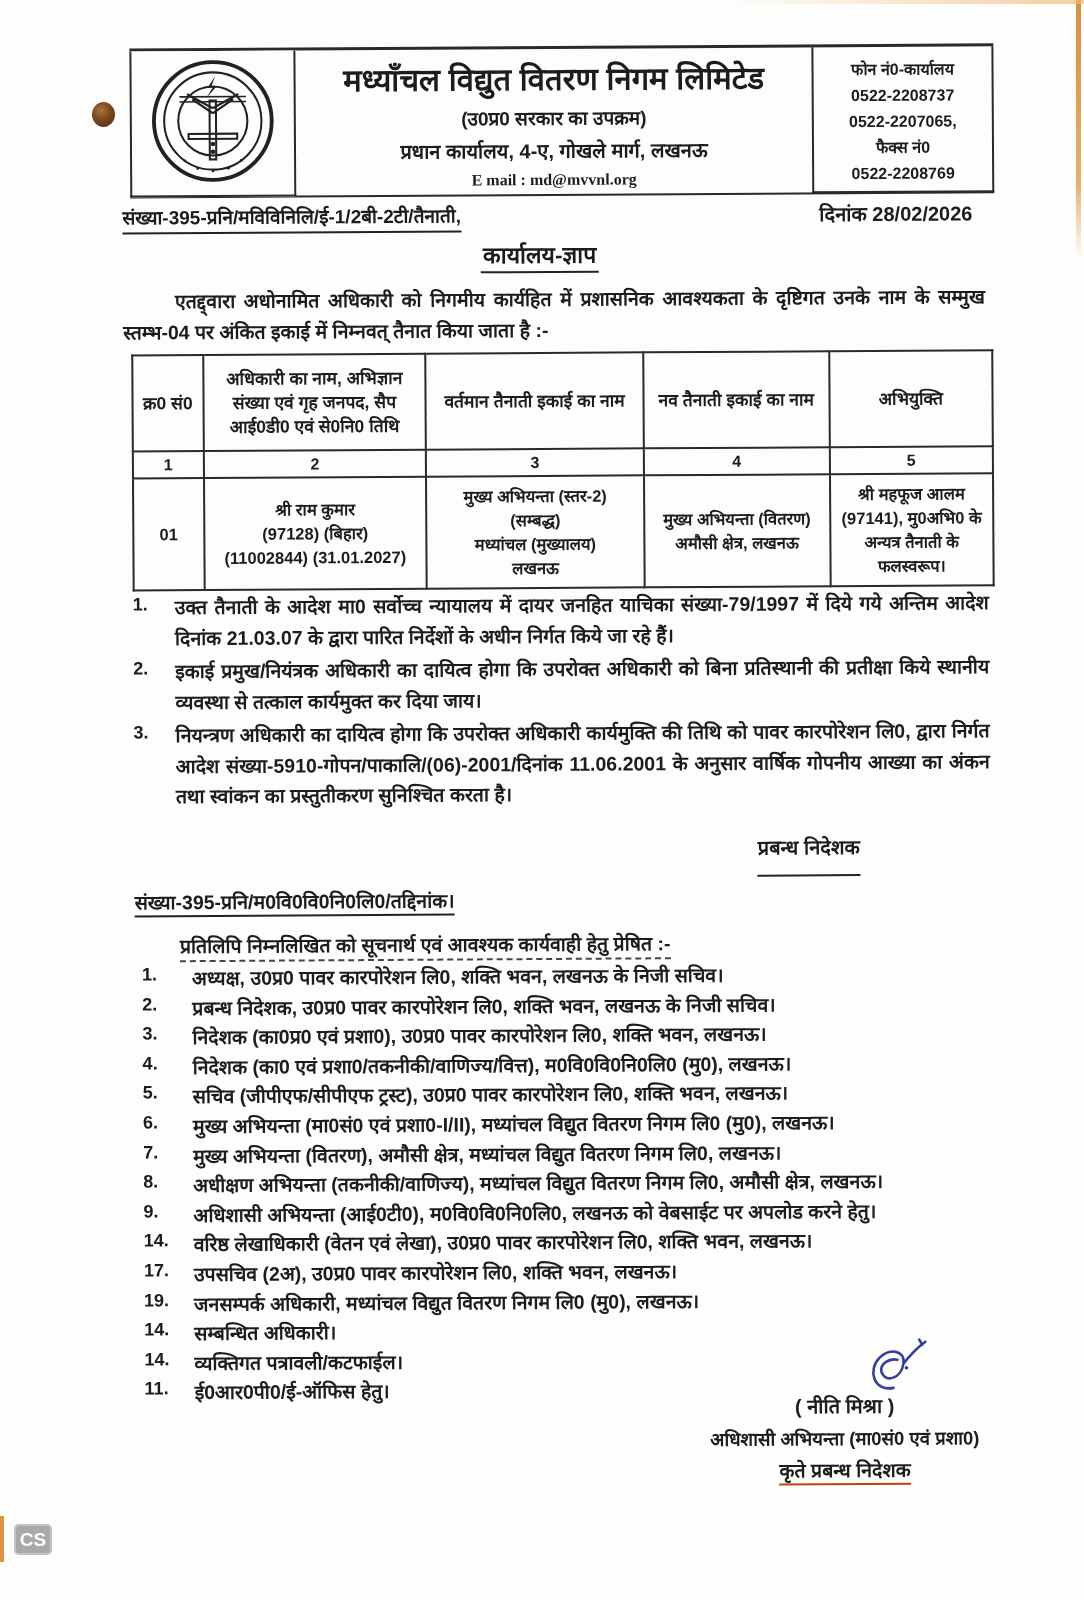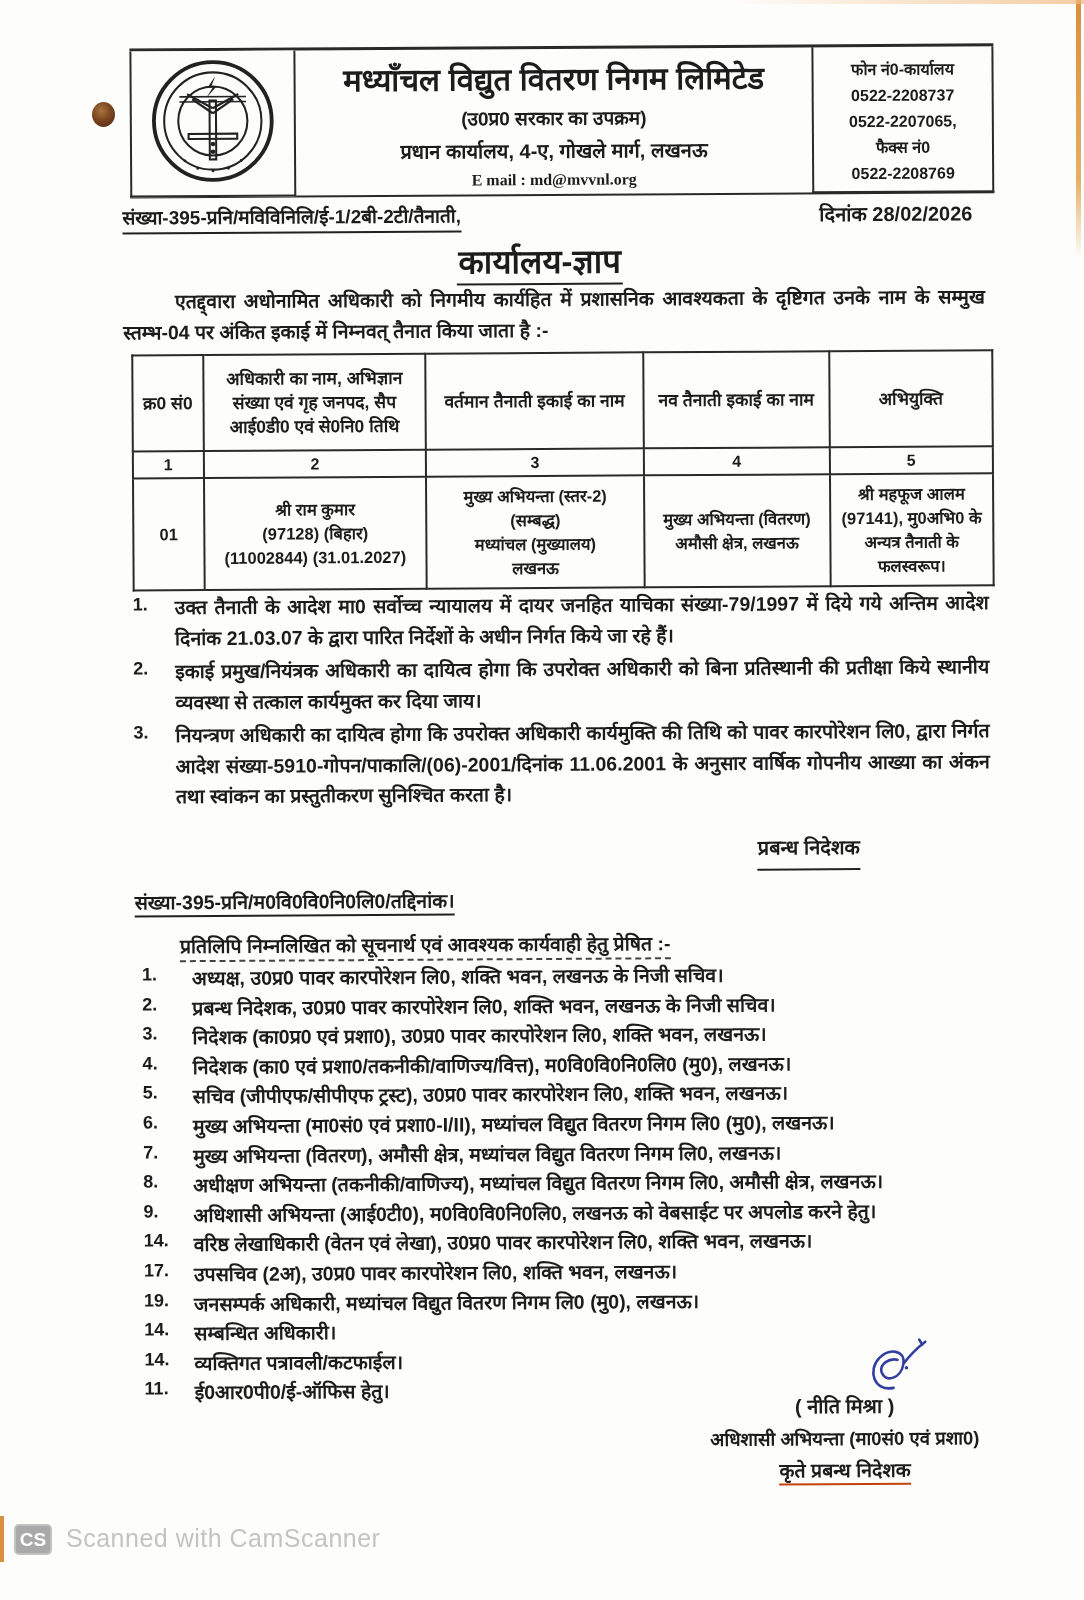--- a/index.html
+++ b/index.html
@@ -28,21 +28,21 @@
   .phone-box {
     width:182px; height:146px; border:2px solid #2a2a2a; border-top:none;
     text-align:center; font-size:16px; font-weight:700; padding-top:10px; line-height:26px;
   }
 
   
   .ref-row { position:absolute; left:125px; top:202px; width:860px; display:flex; justify-content:space-between; }
   .ref-no { font-size:19px; font-weight:700; border-bottom:2px solid #222; padding-bottom:2px; }
   .ref-date { font-size:20px; font-weight:700; margin-right:10px; }
   .doc-title { position:absolute; left:0; top:238px; width:1084px; text-align:center; }
-  .doc-title span { font-size:33px; font-weight:700; border-bottom:2px solid #222; padding:0 2px 3px; }
+  .doc-title span { font-size:23px; font-weight:700; border-bottom:2px solid #222; padding:0 2px 3px; }
   .intro {
     position:absolute; left:125px; top:284px; width:862px;
     font-size:19.5px; font-weight:700; line-height:31px; text-align:justify; text-indent:52px;
   }
 
   
   table.posting {
     position:absolute; left:133px; top:352px; width:862px;
     border-collapse:collapse; table-layout:fixed;
   }
@@ -54,21 +54,21 @@
   .num-row td { height:27px; font-size:16px; }
   .data-row td { height:112px; font-size:16.5px; line-height:24px; }
 
   
   .notes { position:absolute; left:133px; top:590px; width:856px; }
   .note-row { display:flex; margin-bottom:3px; }
   .note-n { width:42px; font-size:18px; font-weight:700; padding-top:2px; }
   .note-t { flex:1; font-size:19.5px; font-weight:700; line-height:30.5px; text-align:justify; }
 
   .md-signoff { position:absolute; left:700px; top:835px; width:215px; text-align:center; }
-  .md-signoff span { font-size:20px; font-weight:700; border-bottom:2px solid #222; padding-bottom:10px; }
+  .md-signoff span { font-size:20px; font-weight:700; border-bottom:2px solid #222; padding-bottom:16px; }
 
   .ref2 { position:absolute; left:133px; top:886px; }
   .ref2 span { font-size:19.5px; font-weight:700; border-bottom:2px solid #222; padding-bottom:2px; }
 
   .copy-heading { position:absolute; left:178px; top:930px; }
   .copy-heading span { font-size:19.5px; font-weight:700; border-bottom:2px dashed #444; padding-bottom:3px; }
 
   
   .dist { position:absolute; left:140px; top:962px; width:850px; }
   .dist-row { display:flex; height:29.6px; align-items:flex-start; }
@@ -94,21 +94,21 @@
   }
   .edge-top {
     position:absolute; left:730px; top:0; width:354px; height:4px;
     background:linear-gradient(90deg, rgba(244,196,140,0), #f0b97e); opacity:.7;
   }
   .edge-left-bottom {
     position:absolute; left:0; top:1516px; width:4px; height:46px; background:#da9240;
   }
 
   
-  .cs-footer { position:absolute; left:14px; top:1524px; display:flex; align-items:flex-start; }
+  .cs-footer { position:absolute; left:14px; top:1524px; display:flex; align-items:flex-end; }
   .cs-badge {
     width:38px; height:31px; background:#a9a9a9; border:2px solid #c2c2c2; border-radius:5px;
     color:#ffffff; font-size:19px; font-weight:700; display:flex; align-items:center; justify-content:center;
   }
   .cs-text { margin-left:14px; font-size:25px; color:#c3c3c3; letter-spacing:.5px; }
 </style>
 </head>
 <body>
 
 <div class="page">
@@ -323,15 +323,14 @@
 
   </div>
 
   <div class="punch-dot"></div>
   <div class="edge-right"></div>
   <div class="edge-top"></div>
   <div class="edge-left-bottom"></div>
 
   <div class="cs-footer">
     <div class="cs-badge">CS</div>
-    <div class="cs-text">Scanned with CamScanner</div>
   </div>
 </div>
 
 </body></html>

